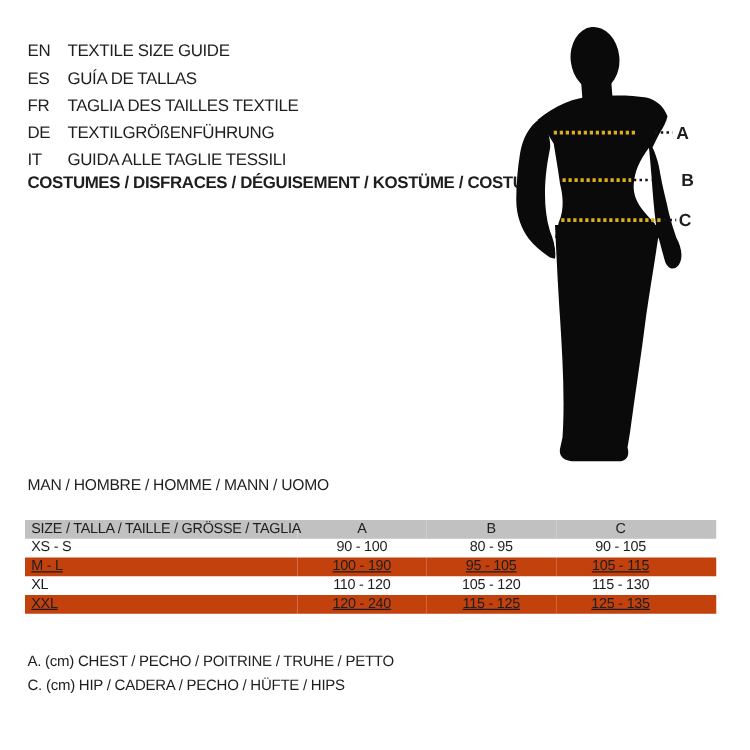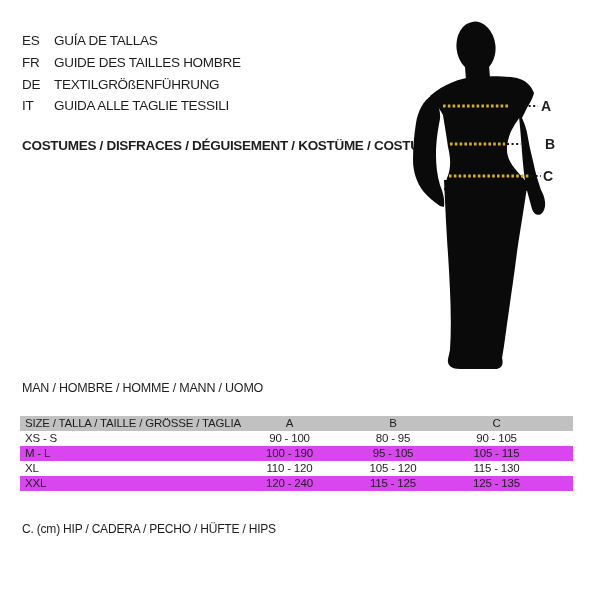--- a/index.html
+++ b/index.html
@@ -18,38 +18,42 @@
   
   .figure{position:absolute;left:392px;top:20px;width:170px;height:360px;}
   
   .section-title{position:absolute;left:22px;top:381px;font-size:12.5px;letter-spacing:-0.2px;font-weight:500;}
   
   .size-table{position:absolute;left:20px;top:416px;width:553px;border-collapse:collapse;table-layout:fixed;font-size:11.5px;letter-spacing:-0.2px;}
   .size-table th,.size-table td{height:15px;padding:0;margin:0;font-weight:normal;white-space:nowrap;overflow:visible;vertical-align:middle;line-height:15px;}
   .size-table .c-size{text-align:left;padding-left:5px;}
   .size-table .c-val{text-align:center;}
   .size-table thead th{background:#c1c1c1;}
-  .size-table tbody tr.alt td{background:#d946ef;}
+  .size-table tbody tr.alt td{background:#c2410c;text-decoration:underline;}
   
   .legend{position:absolute;left:22px;top:519px;}
   .legend-row{height:19.3px;font-size:12px;letter-spacing:-0.2px;display:flex;align-items:center;white-space:nowrap;}
 </style>
 </head>
 <body>
 
 <div id="canvas">
 
   <div class="lang-list">
     <div class="lang-row">
+      <span class="lang-code">EN</span>
+      <span class="lang-label">TEXTILE SIZE GUIDE</span>
+    </div>
+    <div class="lang-row">
       <span class="lang-code">ES</span>
       <span class="lang-label">GUÍA DE TALLAS</span>
     </div>
     <div class="lang-row">
       <span class="lang-code">FR</span>
-      <span class="lang-label">GUIDE DES TAILLES HOMBRE</span>
+      <span class="lang-label">TAGLIA DES TAILLES TEXTILE</span>
     </div>
     <div class="lang-row">
       <span class="lang-code">DE</span>
       <span class="lang-label">TEXTILGRÖßENFÜHRUNG</span>
     </div>
     <div class="lang-row">
       <span class="lang-code">IT</span>
       <span class="lang-label">GUIDA ALLE TAGLIE TESSILI</span>
     </div>
   </div>
@@ -145,16 +149,17 @@
         <td class="c-size">XXL</td>
         <td class="c-val">120 - 240</td>
         <td class="c-val">115 - 125</td>
         <td class="c-val">125 - 135</td>
         <td></td>
       </tr>
     </tbody>
   </table>
 
   <div class="legend">
+    <div class="legend-row">A. (cm) CHEST / PECHO / POITRINE / TRUHE / PETTO</div>
     <div class="legend-row">C. (cm) HIP / CADERA / PECHO / HÜFTE / HIPS</div>
   </div>
 
 </div>
 
 </body></html>

